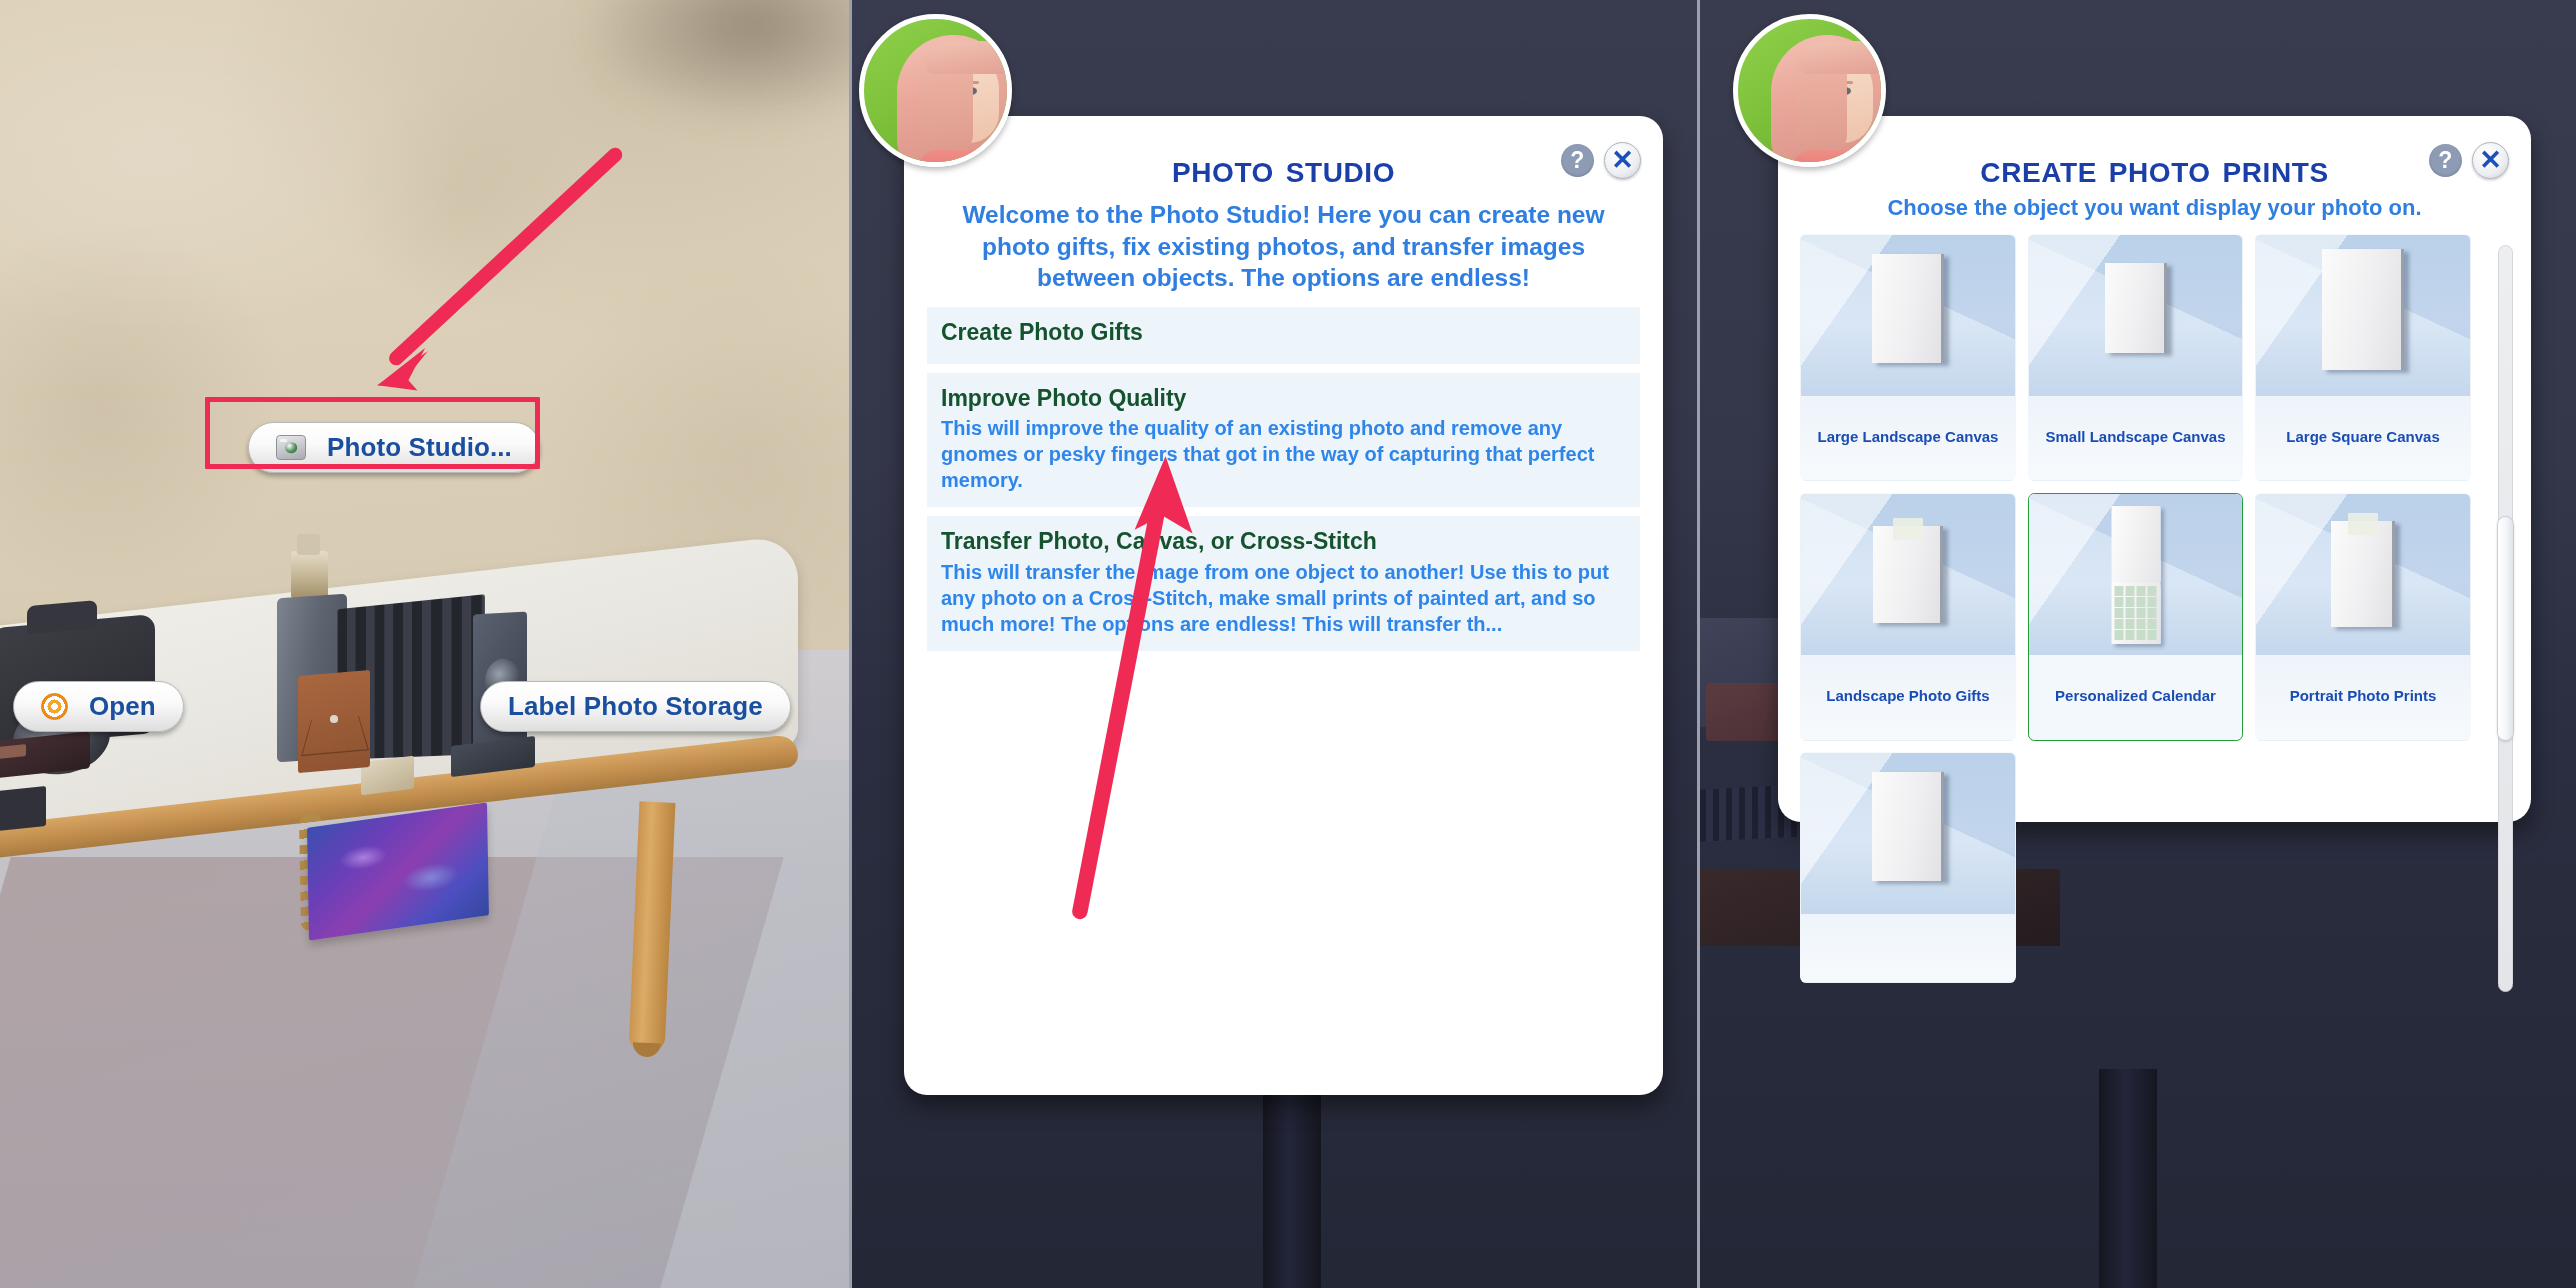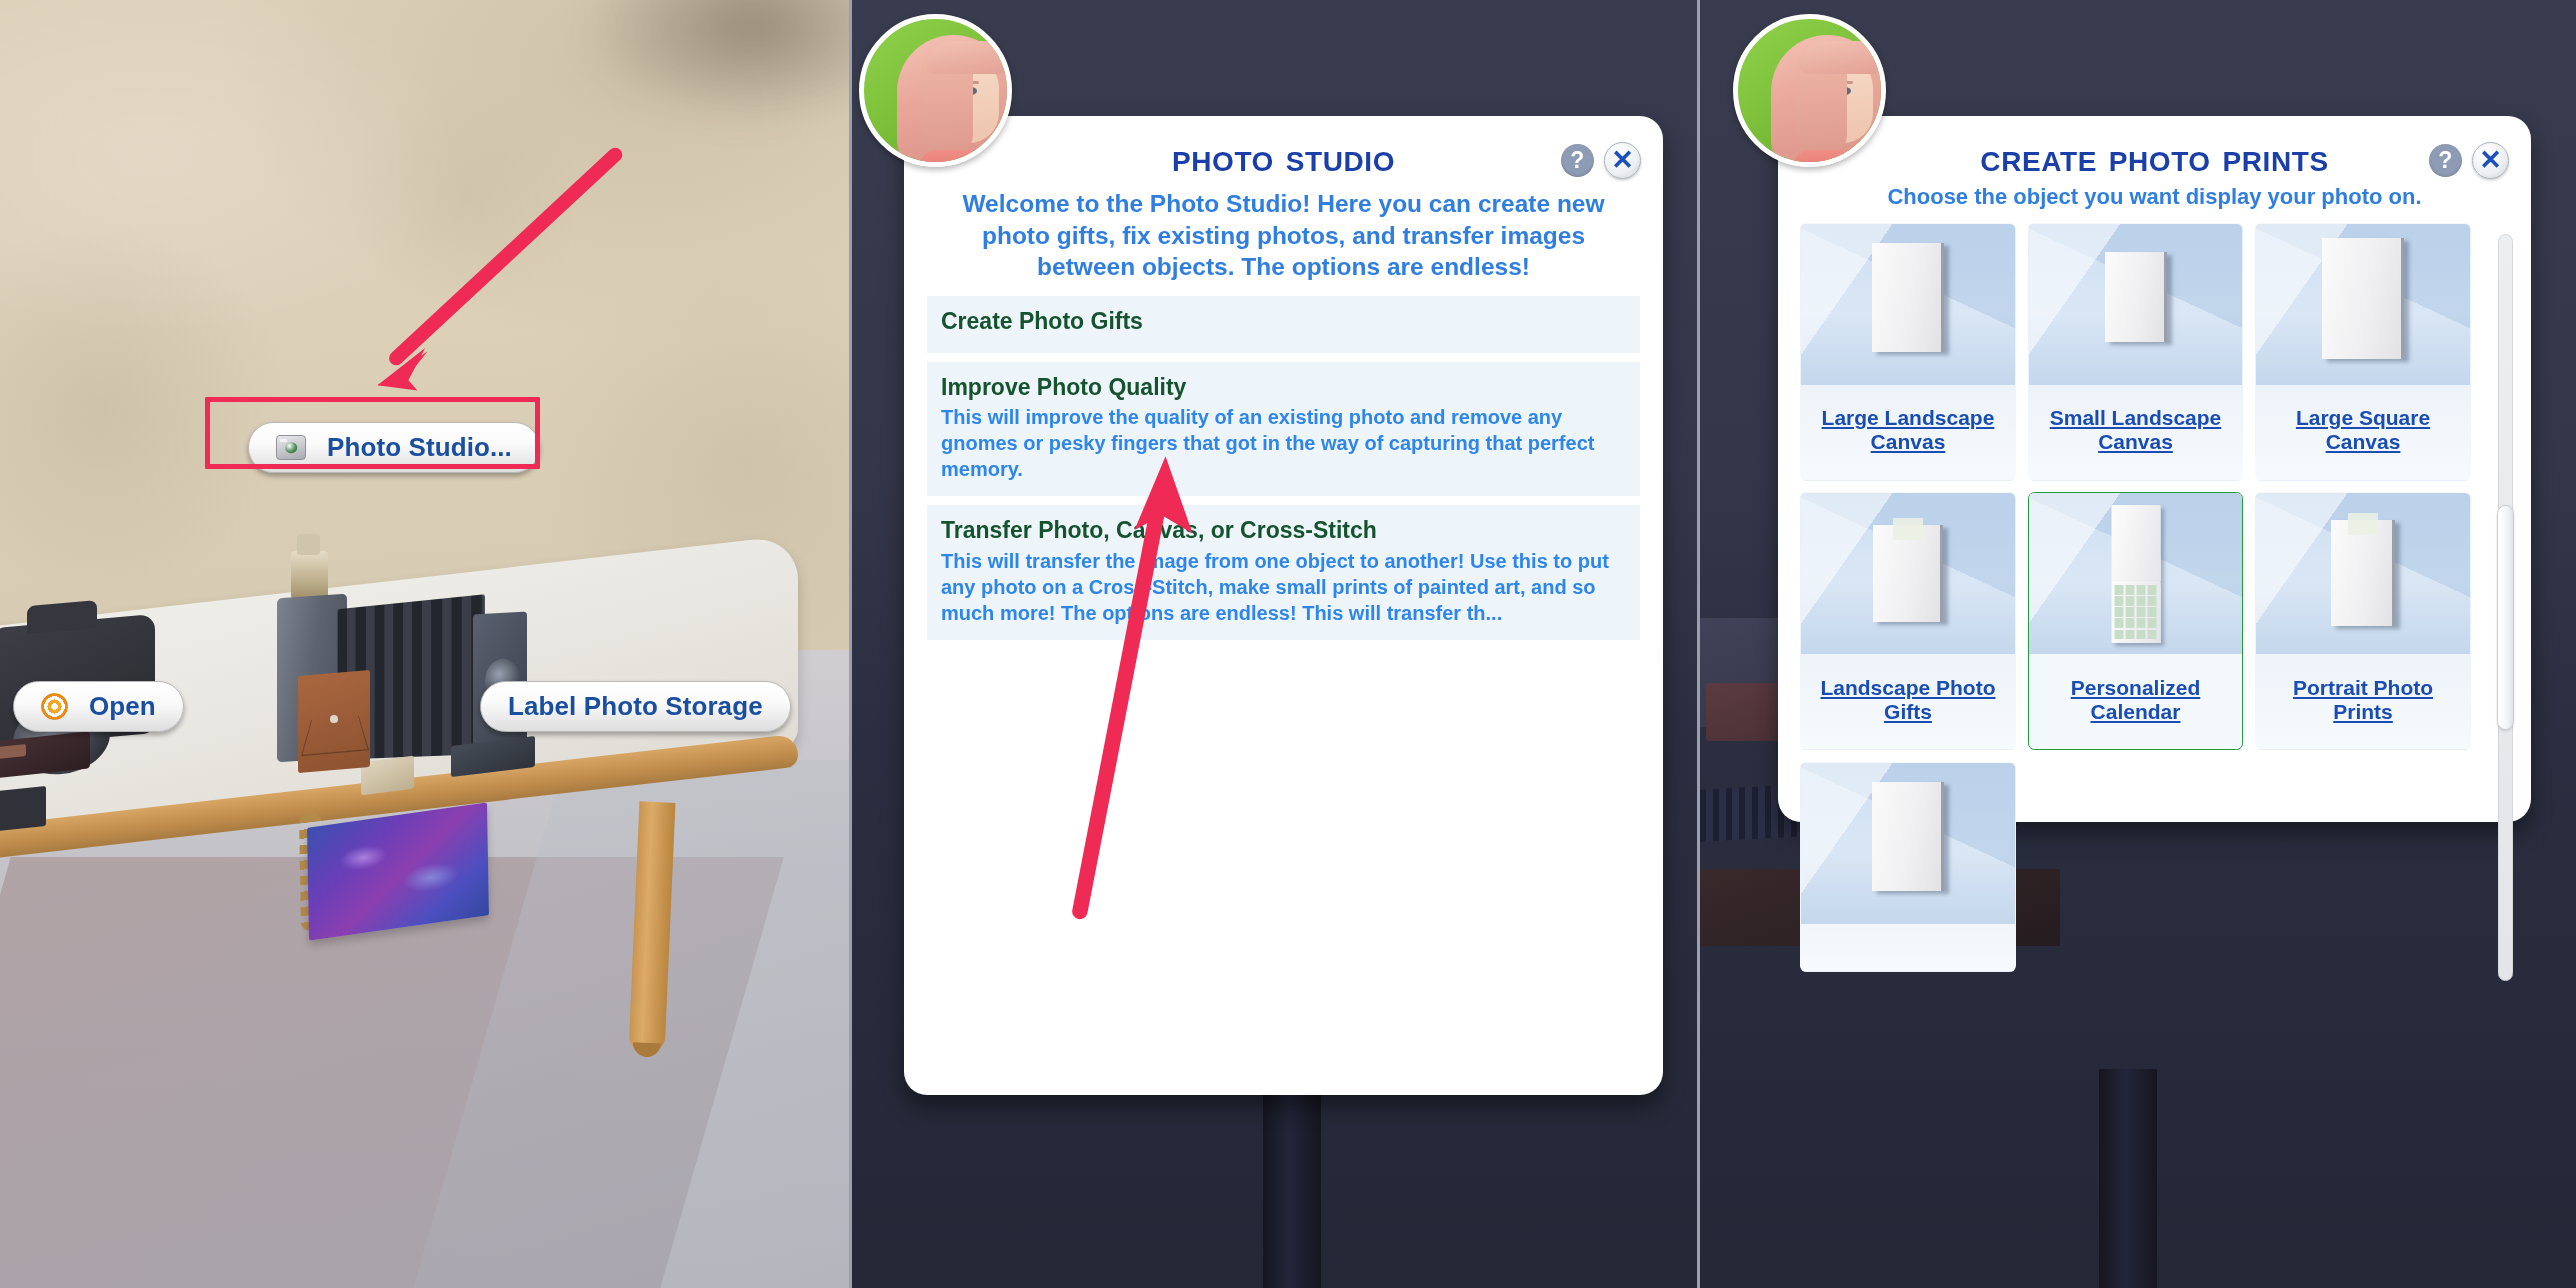--- a/index.html
+++ b/index.html
@@ -299,20 +299,21 @@
     justify-content: center; padding: 20.6px 0 0 0;
   }
   .dialog-title {
     color: #1a3fa8;
     font-size: 40px;
     font-weight: bold;
     font-variant: small-caps;
     text-transform: lowercase;
     letter-spacing: 0.6px;
     line-height: 1;
+    margin-top: 11px;
   }
   .dialog-title::first-letter { font-size: 40px; }
 
   .title-actions { position: absolute; right: 22px; top: 26px; display: flex; align-items: center; gap: 10.3px; }
   .btn-help {
     width: 33px; height: 33px; border-radius: 50%;
     background: #8d9bb4; color: #ffffff;
     display: flex; align-items: center; justify-content: center;
     font-size: 23px; font-weight: bold; line-height: 1;
     box-shadow: inset 0 -1.3px 2.6px rgba(0,0,0,.14);
@@ -405,21 +406,21 @@
   .cal-grid {
     width: 100%; height: 100%;
     display: grid; grid-template-columns: repeat(4,1fr); grid-template-rows: repeat(5,1fr);
     gap: 1.3px;
   }
   .cal-grid i { display:block; background:#c8ddc9; }
   .print-label {
     flex: 1;
     display: flex; align-items: center; justify-content: center; text-align: center;
     padding: 6.4px 5.2px 10.3px;
-    color: #1a4db4; font-size: 21px; font-weight: bold; line-height: 1.14; text-decoration: underline;
+    color: #1a4db4; font-size: 15px; font-weight: bold; line-height: 1.14;
   }
 
   .scrollbar-track {
     position: absolute; right: 18px; top: 20.6px; width: 15.5px; height: 747px;
     background: linear-gradient(180deg,#eceef0,#e3e5e8);
     border: 0.6px solid #d3d6da; border-radius: 9px;
   }
   .scrollbar-thumb {
     position: absolute; left: -1.3px; top: 270px; width: 16.7px; height: 225px;
     background: linear-gradient(90deg,#ffffff,#f3f6f9 55%,#dfe3e8);

